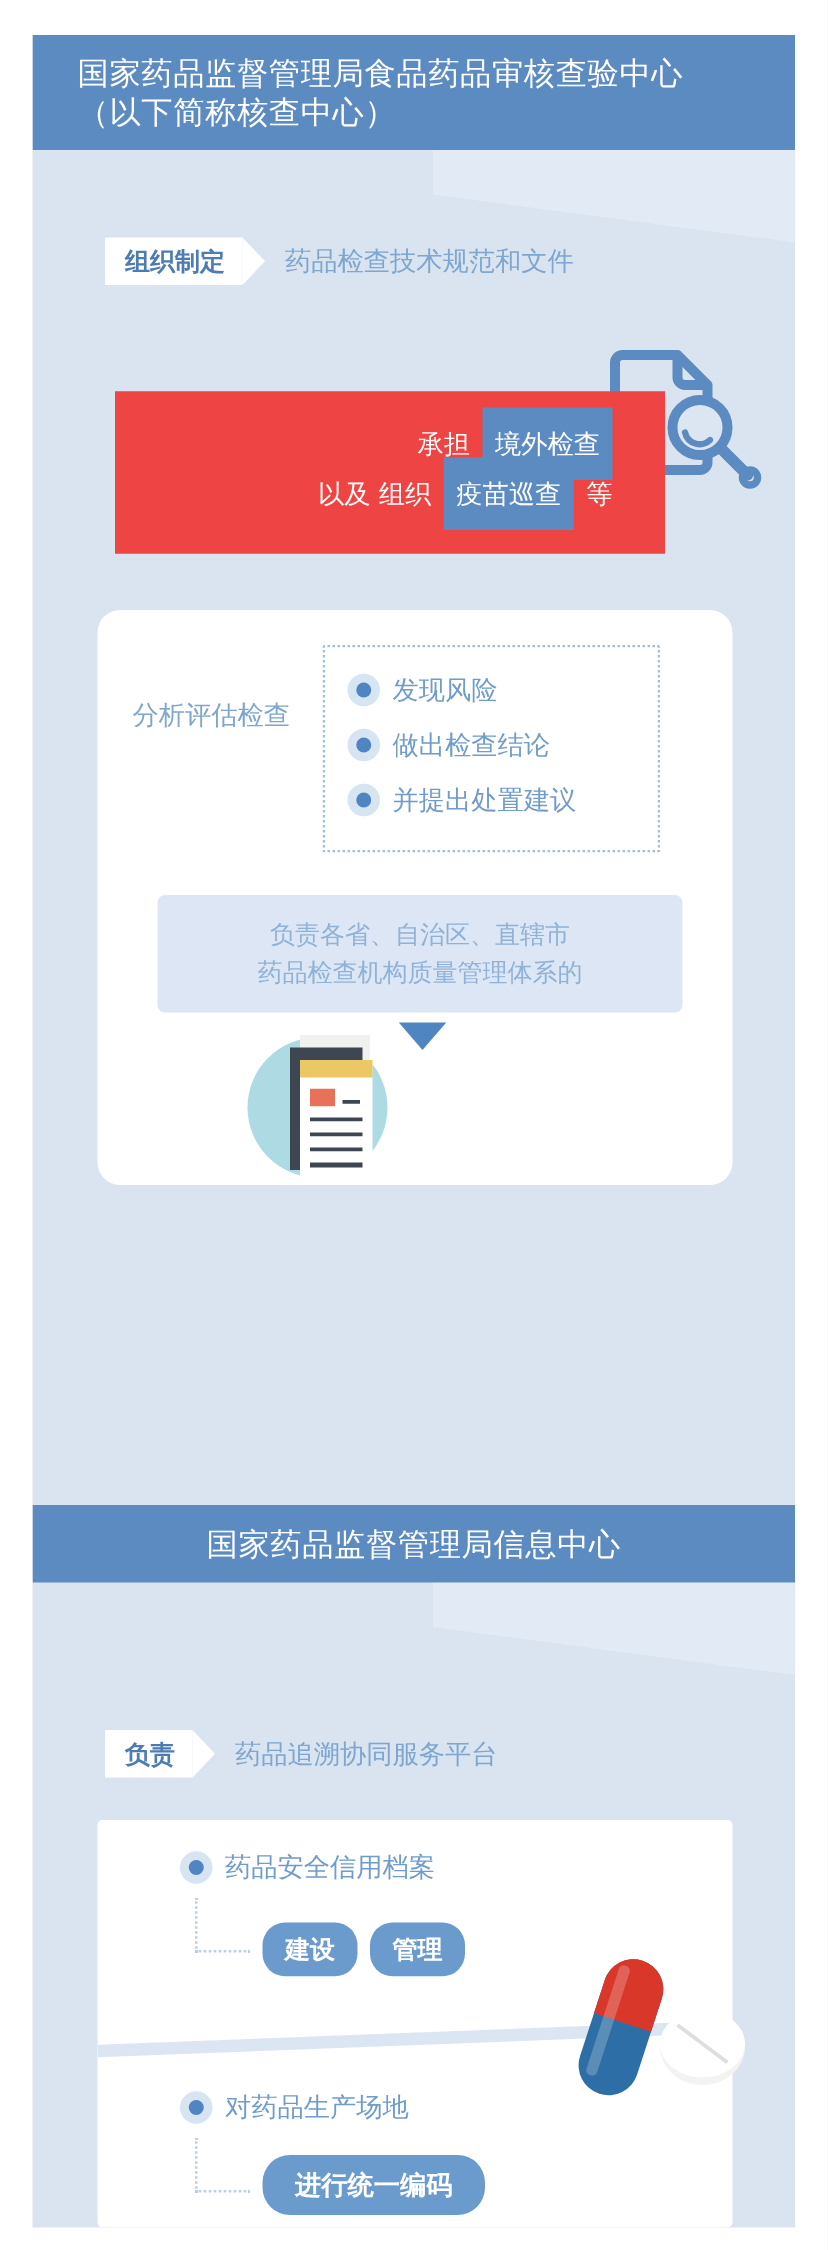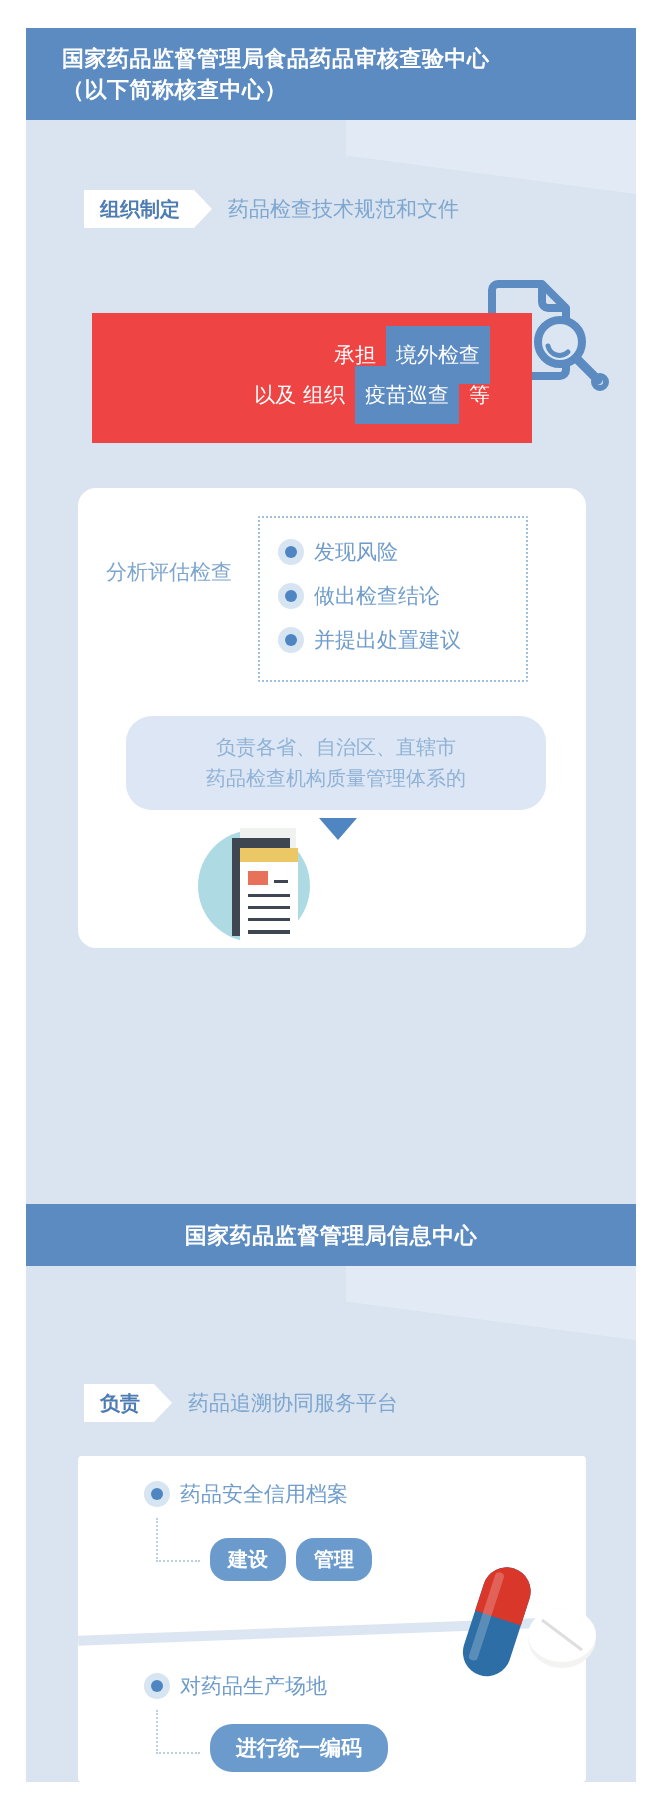--- a/index.html
+++ b/index.html
@@ -24,24 +24,24 @@
     position: absolute;
     left: 0; width: 610px;
     background: #5b8bc0;
     color: #ffffff;
     display: flex;
     flex-direction: column;
     justify-content: center;
     padding: 10px 0 10px 36px;
   }
   .hdr-line {
-    font-size: 22px;
+    font-size: 25px;
     line-height: 31px;
     letter-spacing: 0.5px;
-    font-weight: 700;
+    font-weight: 400;
     white-space: nowrap;
   }
   .hdr.center { padding-left: 0; align-items: center; }
 
   
   .ribbon {
     position: absolute;
     width: 290px; height: 74px;
     background: #e3ecf6;
     opacity: .85;
@@ -141,21 +141,21 @@
   .bullet-text {
     font-size: 21px;
     color: #6f9ccb;
     white-space: nowrap;
   }
 
   
   .softbox {
     position: absolute;
     background: #dde6f4;
-    border-radius: 26px;
+    border-radius: 6px;
     display: flex;
     flex-direction: column;
     align-items: center;
     justify-content: center;
   }
   .softbox span {
     font-size: 20px;
     line-height: 31px;
     color: #8fb2d6;
     white-space: nowrap;

